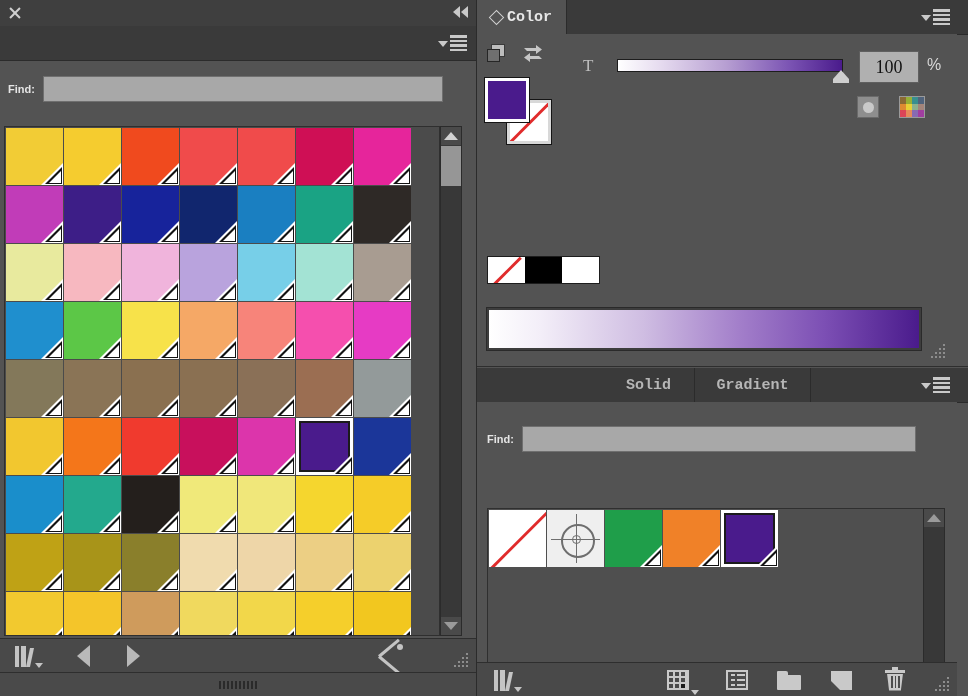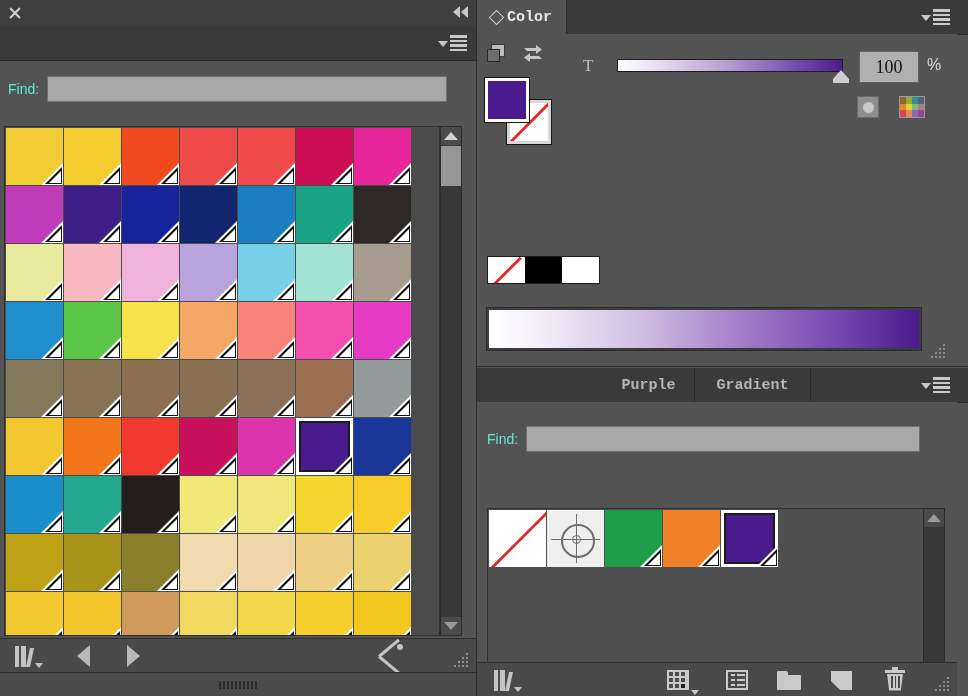--- a/index.html
+++ b/index.html
@@ -70,21 +70,21 @@
   #lib-tabbar{position:absolute;left:0;top:26px;width:476px;height:34px;background:#3a3a3a;border-bottom:1px solid #2b2b2b;}
   #lib-tab{
     position:absolute;left:0;top:0;height:34px;
     display:flex;align-items:center;padding:0 14px;
     font-size:15.5px;font-weight:bold;color:#efefef;
     background:#535353;border-right:1px solid #2b2b2b;
     white-space:nowrap;box-sizing:border-box;
   }
 
   .find-row{position:absolute;display:flex;align-items:center;}
-  .find-label{font-size:14px;color:#5eead4;margin-right:8px;}
+  .find-label{font-size:11px;color:#e5e5e5;margin-right:8px;font-weight:bold;}
   .find-input{
     background:#a8a8a8;border:1px solid #6f6f6f;height:26px;
     box-sizing:border-box;
   }
 
   #swatch-grid-wrap{
     position:absolute;left:4px;top:126px;width:436px;height:510px;
     background:#4b4b4b;border:1px solid #2f2f2f;box-sizing:border-box;
     overflow:hidden;
   }
@@ -752,21 +752,21 @@
             <b style="left:12px;top:12px;"></b>
         </div>
       </div>
     </div>
 
     <div class="divider-h" style="left:0;top:366px;width:492px;"></div>
 
     <div id="swatches-panel">
       <div class="panel-tabbar">
         <div class="tab" style="left:126px;width:92px;">
-          <span>Purple</span>
+          <span>Solid</span>
         </div>
         <div class="tab" style="left:218px;width:116px;">
           <span>Gradient</span>
         </div>
         <div class="menu-btn" style="right:14px;">
           <div class="menu-caret"></div>
           <div class="menu-lines">
               <i></i>
               <i></i>
               <i></i>

